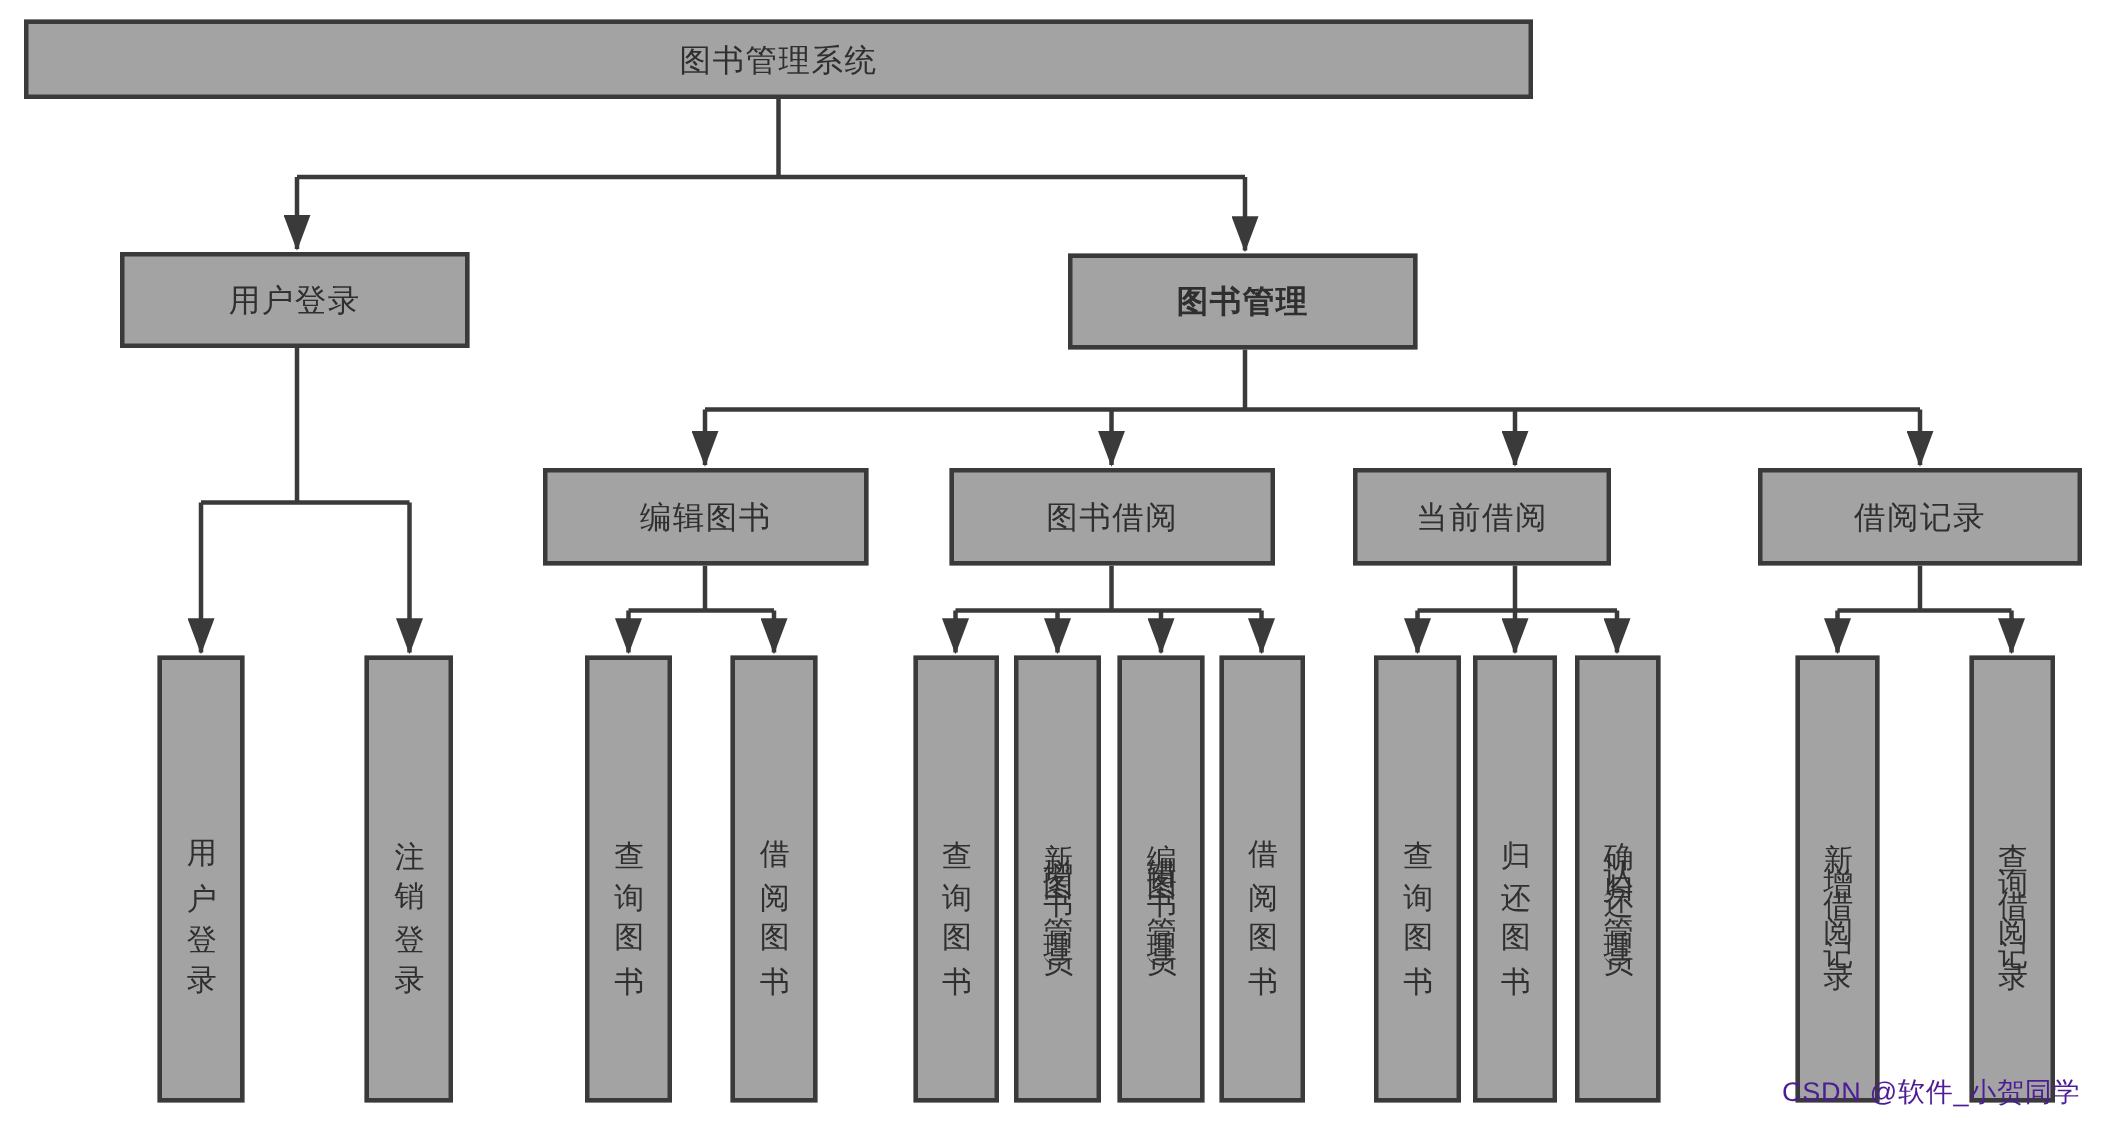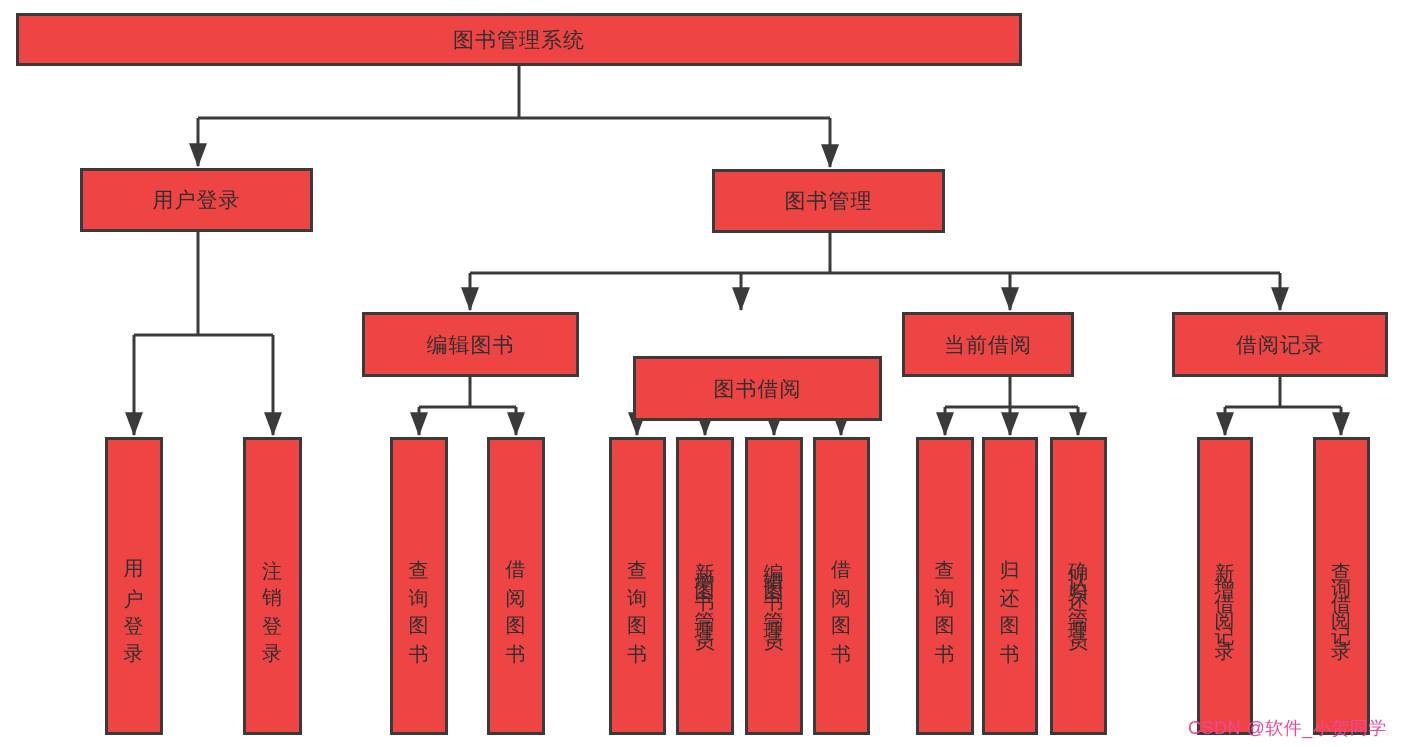--- a/index.html
+++ b/index.html
@@ -14,42 +14,42 @@
   }
   .connector-layer {
     position: absolute;
     left: 0; top: 0;
     width: 1405px; height: 747px;
   }
   .box {
     position: absolute;
     box-sizing: border-box;
     border: 3px solid #3a3a3a;
-    background: #ef4444;
+    background: #a3a3a3;
     display: flex;
     align-items: center;
     justify-content: center;
   }
   .hbox { font-size: 21px; letter-spacing: 1px; }
   .vbox span {
     writing-mode: vertical-rl;
     text-orientation: mixed;
     font-size: 20px;
     line-height: 1;
     white-space: nowrap;
   }
   .vt4 { letter-spacing: 28px; margin-bottom: -28px; }
   .vt6 { letter-spacing: 16px; margin-bottom: -16px; }
   .vt9 { letter-spacing: 10px; margin-bottom: -10px; }
   .watermark {
     position: absolute;
     left: 1188px;
     top: 716px;
     font-size: 18px;
-    color: #ec4899;
+    color: #4c1d95;
     letter-spacing: 0.5px;
     white-space: nowrap;
   }
 </style>
 </head>
 <body>
 
 <div class="canvas">
 
   <svg class="connector-layer" width="1405" height="747" viewBox="0 0 1405 747" xmlns="http://www.w3.org/2000/svg">
@@ -102,28 +102,28 @@
     </g>
   </svg>
 
   <div class="box hbox" style="left:16px; top:13px; width:1006px; height:53px;">
     <span>图书管理系统</span>
   </div>
 
   <div class="box hbox" style="left:80px; top:168px; width:233px; height:64px;">
     <span>用户登录</span>
   </div>
-  <div class="box hbox" style="left:712px; top:169px; width:233px; height:64px;">
+  <div class="box hbox" style="left:712px; top:169px; width:233px; height:64px;font-weight:bold;">
     <span>图书管理</span>
   </div>
 
   <div class="box hbox" style="left:362px; top:312px; width:217px; height:65px;">
     <span>编辑图书</span>
   </div>
-  <div class="box hbox" style="left:633px; top:312px; width:249px; height:65px;margin-top:44px;">
+  <div class="box hbox" style="left:633px; top:312px; width:217px; height:65px;">
     <span>图书借阅</span>
   </div>
   <div class="box hbox" style="left:902px; top:312px; width:172px; height:65px;">
     <span>当前借阅</span>
   </div>
   <div class="box hbox" style="left:1172px; top:312px; width:216px; height:65px;">
     <span>借阅记录</span>
   </div>
 
   <div class="box vbox" style="left:105px; top:437px; width:58px; height:298px;">

